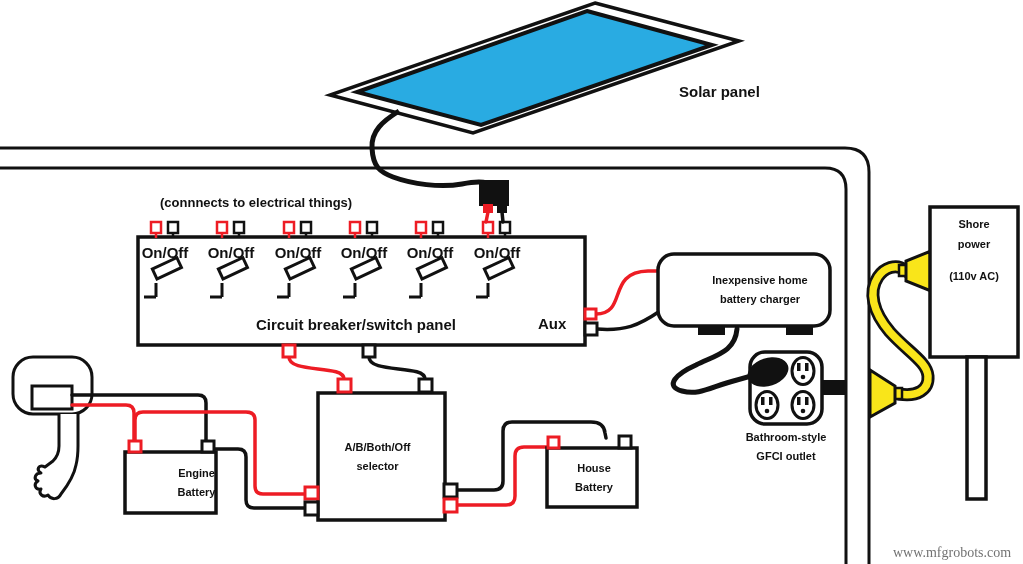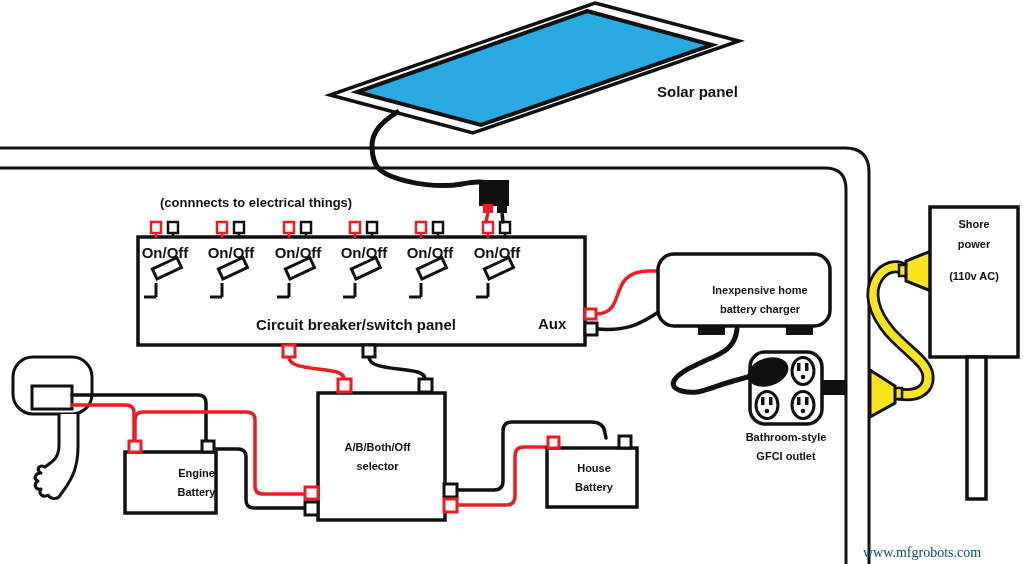--- a/index.html
+++ b/index.html
@@ -13,21 +13,21 @@
   
   .bk{stroke:#111;fill:none;}
   .wire-b{stroke:#111;fill:none;stroke-width:3.5;stroke-linecap:round;}
   .wire-r{stroke:#ed1c24;fill:none;stroke-width:3.5;stroke-linecap:round;}
   .tr{fill:#fff;stroke:#ed1c24;stroke-width:2.5;}
   .tb{fill:#fff;stroke:#111;stroke-width:2.5;}
   .tr2{fill:#fff;stroke:#ed1c24;stroke-width:3;}
   .tb2{fill:#fff;stroke:#111;stroke-width:3;}
   .box{fill:#fff;stroke:#111;stroke-width:3.5;}
   .bw{fill:#fff;stroke:#111;stroke-width:3;}
-  .watermark{position:absolute;left:863px;top:545px;font-family:"Liberation Serif",serif;font-size:14px;color:#0c4a6e;}
+  .watermark{position:absolute;left:893px;top:545px;font-family:"Liberation Serif",serif;font-size:14px;color:#737373;}
 </style>
 </head>
 <body>
 
 <div class="stage">
 
 <svg width="1023" height="564" viewBox="0 0 1023 564">
   <defs>
     <g id="switch-unit">
       <rect x="-14" y="222" width="10" height="11" class="tr"></rect>
@@ -166,23 +166,23 @@
 <div class="lbl ctr" style="left:165px;top:244px;font-size:15px;">On/Off</div>
 <div class="lbl ctr" style="left:231px;top:244px;font-size:15px;">On/Off</div>
 <div class="lbl ctr" style="left:298px;top:244px;font-size:15px;">On/Off</div>
 <div class="lbl ctr" style="left:364px;top:244px;font-size:15px;">On/Off</div>
 <div class="lbl ctr" style="left:430px;top:244px;font-size:15px;">On/Off</div>
 <div class="lbl ctr" style="left:497px;top:244px;font-size:15px;">On/Off</div>
 
 <div class="lbl ctr" style="left:356px;top:316px;font-size:15px;">Circuit breaker/switch panel</div>
 <div class="lbl" style="left:538px;top:315px;font-size:15px;">Aux</div>
 
-<div class="lbl" style="left:657px;top:83px;font-size:15px;">Solar panel</div>
-
-<div class="boxtxt" style="left:658px;top:264px;width:204px;height:72px;text-align:right;">
+<div class="lbl" style="left:679px;top:83px;font-size:15px;">Solar panel</div>
+
+<div class="boxtxt" style="left:658px;top:254px;width:204px;height:72px;text-align:right;">
   <span>Inexpensive home</span>
   <span>battery charger</span>
 </div>
 
 <div class="boxtxt" style="left:716px;top:428px;width:140px;height:38px;">
   <span>Bathroom-style</span>
   <span>GFCI outlet</span>
 </div>
 
 <div class="boxtxt" style="left:930px;top:214px;width:88px;height:90px;justify-content:flex-start;line-height:20px;">

